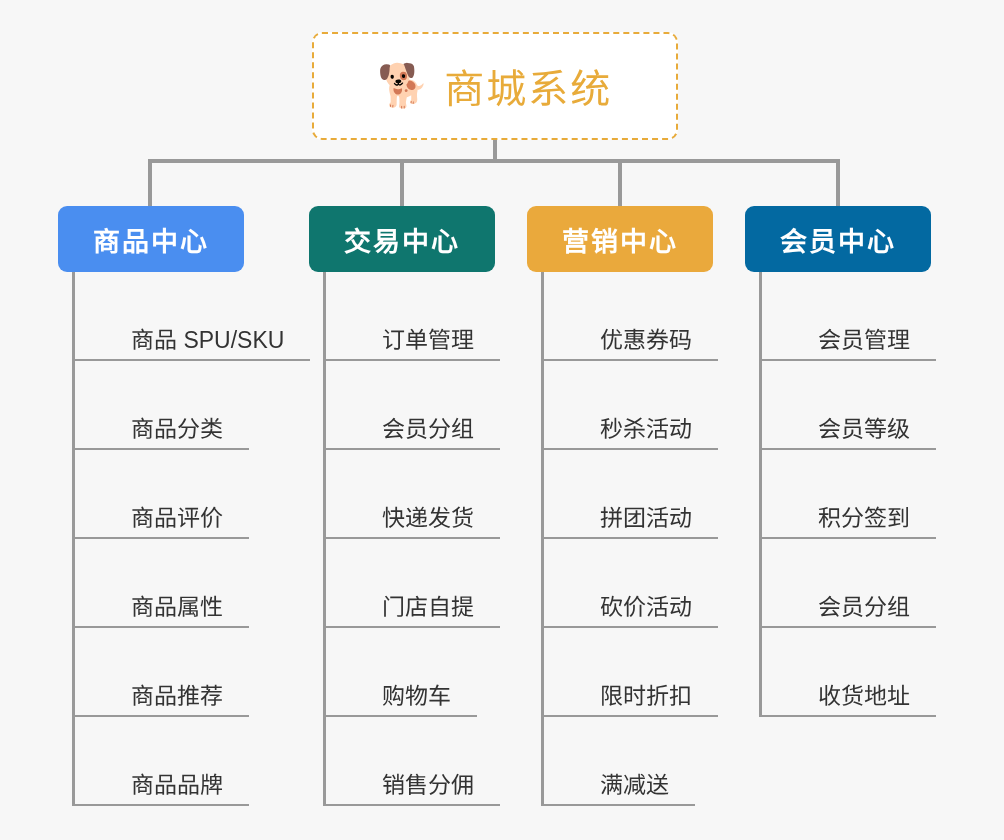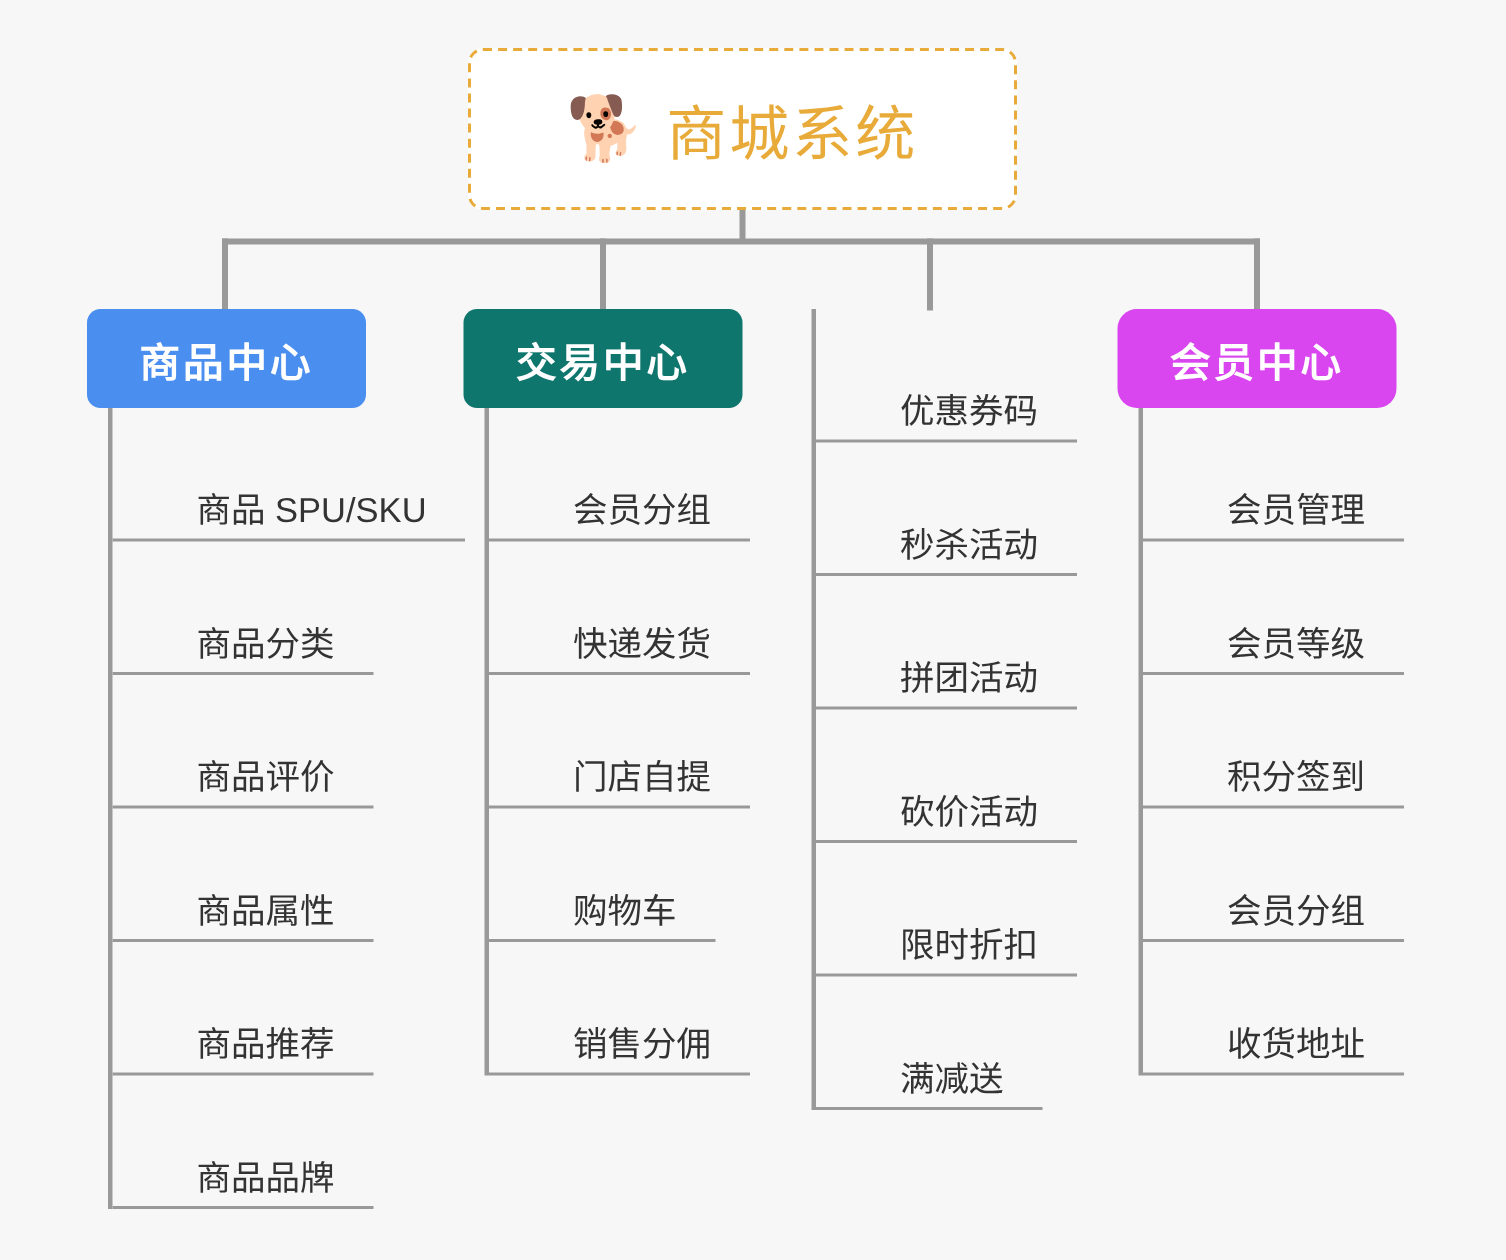--- a/index.html
+++ b/index.html
@@ -159,38 +159,44 @@
         </div>
     </div>
   </div>
 
   <div class="column" style="left:309px;">
     <div class="col-header" style="background: #0f766e;">
       <span class="col-header-label">交易中心</span>
     </div>
     <div class="col-body">
       <div class="leaf">
+          <span class="leaf-label">订单管理</span>
+        </div>
+      <div class="leaf">
           <span class="leaf-label">会员分组</span>
         </div>
       <div class="leaf">
           <span class="leaf-label">快递发货</span>
         </div>
       <div class="leaf">
           <span class="leaf-label">门店自提</span>
         </div>
       <div class="leaf">
           <span class="leaf-label">购物车</span>
         </div>
       <div class="leaf">
           <span class="leaf-label">销售分佣</span>
         </div>
     </div>
   </div>
 
   <div class="column" style="left:527px;">
+    <div class="col-header" style="background: rgb(234, 169, 60);">
+      <span class="col-header-label">营销中心</span>
+    </div>
     <div class="col-body">
       <div class="leaf">
           <span class="leaf-label">优惠券码</span>
         </div>
       <div class="leaf">
           <span class="leaf-label">秒杀活动</span>
         </div>
       <div class="leaf">
           <span class="leaf-label">拼团活动</span>
         </div>
@@ -200,21 +206,21 @@
       <div class="leaf">
           <span class="leaf-label">限时折扣</span>
         </div>
       <div class="leaf">
           <span class="leaf-label">满减送</span>
         </div>
     </div>
   </div>
 
   <div class="column" style="left:745px;">
-    <div class="col-header" style="background: #d946ef; border-radius: 13px;">
+    <div class="col-header" style="background: #0369a1;">
       <span class="col-header-label">会员中心</span>
     </div>
     <div class="col-body">
       <div class="leaf">
           <span class="leaf-label">会员管理</span>
         </div>
       <div class="leaf">
           <span class="leaf-label">会员等级</span>
         </div>
       <div class="leaf">

